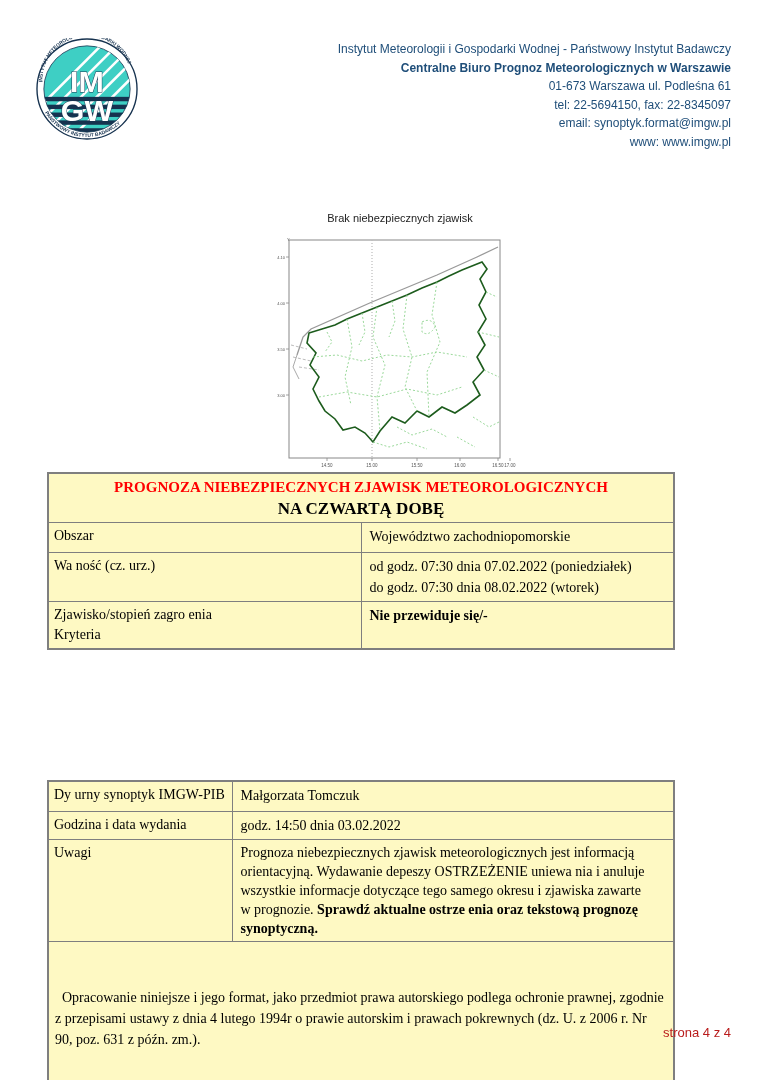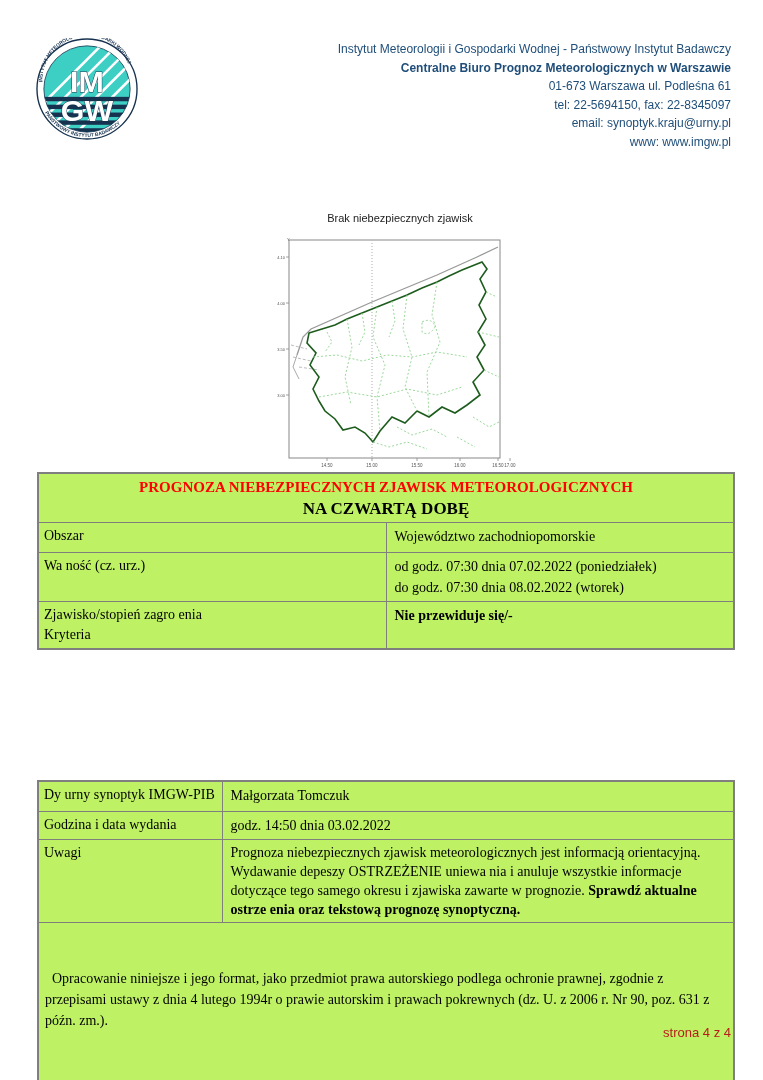--- a/index.html
+++ b/index.html
@@ -16,21 +16,21 @@
     font-size:12px; line-height:18.5px; color:#1f4e79;
   }
   .letterhead .bold { font-weight:bold; }
   
   .map-caption {
     position:absolute; left:287px; top:212px; width:226px; text-align:center;
     font-family:Liberation Sans, sans-serif; font-size:11px; color:#222;
   }
   .map-box { position:absolute; left:277px; top:237px; width:240px; height:235px; }
   
-  table.doc { border-collapse:collapse; table-layout:fixed; position:absolute; left:37px; width:698px; background:#bef264; }
+  table.doc { border-collapse:collapse; table-layout:fixed; position:absolute; left:47px; width:628px; background:#fef9c3; }
   table.doc td { border:1px solid #7f7f7f; vertical-align:top; font-size:14px; }
   table.doc { border:2px solid #7f7f7f; }
   .t1 { top:472px; }
   .t2 { top:780px; }
   td.label-col { width:184px; font-weight:normal; padding:3px 4px 3px 5px; line-height:20px; }
   td.value-col { padding:3px 20px 3px 8px; line-height:21px; }
   td.title-cell { text-align:center; padding:3px 6px; }
   .title-red { color:#ff0000; font-weight:bold; font-size:15px; line-height:21px; }
   .title-black { color:#000; font-weight:bold; font-size:17px; line-height:21px; }
   .bold-value { font-weight:bold; }
@@ -85,21 +85,21 @@
         <textPath href="#arcBottom" startOffset="10%">PAŃSTWOWY INSTYTUT BADAWCZY</textPath>
       </text>
     </svg>
   </div>
 
   <div class="letterhead">
     <div>Instytut Meteorologii i Gospodarki Wodnej - Państwowy Instytut Badawczy</div>
     <div class="bold">Centralne Biuro Prognoz Meteorologicznych w Warszawie</div>
     <div>01-673 Warszawa ul. Podleśna 61</div>
     <div>tel: 22-5694150, fax: 22-8345097</div>
-    <div>email: synoptyk.kraju@urny.pl</div>
+    <div>email: synoptyk.format@imgw.pl</div>
     <div>www: www.imgw.pl</div>
   </div>
 
   <div class="map-caption">Brak niebezpiecznych zjawisk</div>
 
   <div class="map-box">
     <svg viewBox="0 0 240 235" width="240" height="235">
 
       <rect x="12" y="3" width="211" height="218" fill="none" stroke="#888888" stroke-width="1"></rect>
       <text x="10" y="4" font-size="4" fill="#555" font-family="Liberation Sans, sans-serif">Y</text>

